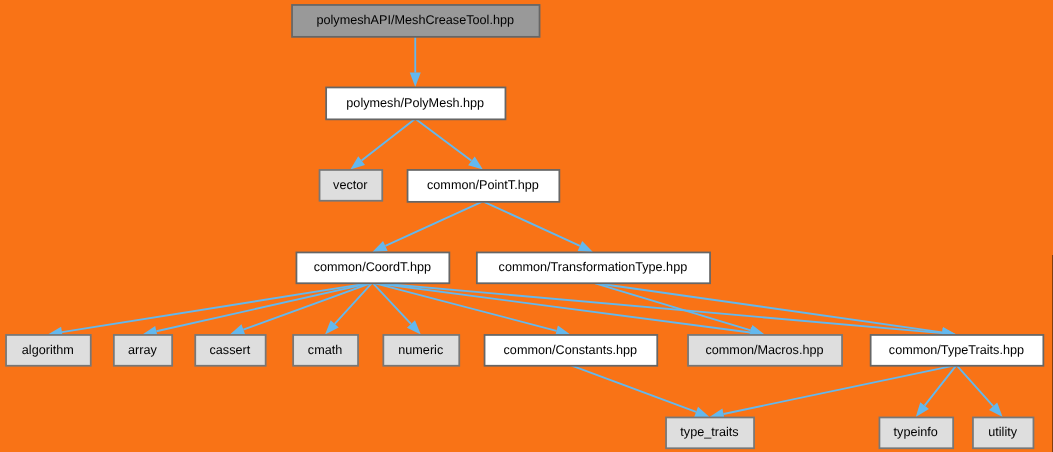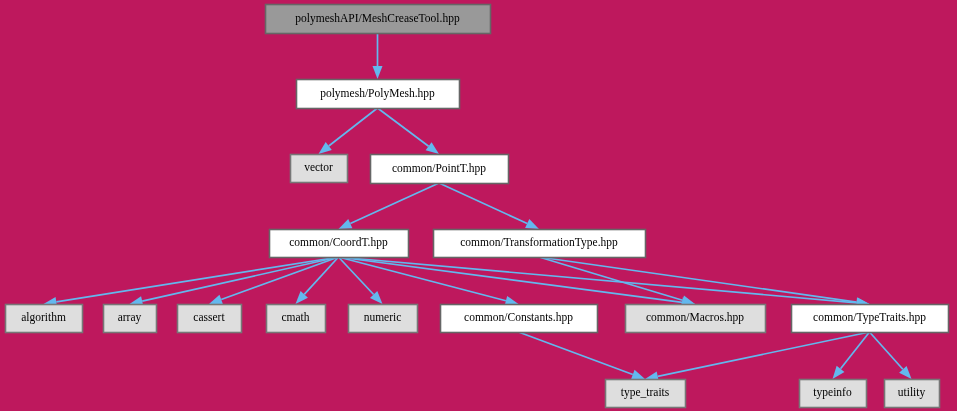--- a/index.html
+++ b/index.html
@@ -1,18 +1,18 @@
 <!DOCTYPE html>
 <html><head>
 <meta charset="utf-8">
 <style>
   html,body{margin:0;padding:0;background:#000;}
   body{width:957px;height:411px;overflow:hidden;
        font-family:"Liberation Sans","DejaVu Sans",sans-serif;}
-  #graph{position:relative;width:957px;height:411px;background:#be185d;font-family:Liberation Serif, serif;}
+  #graph{position:relative;width:957px;height:411px;background:#f97316;}
   #graph svg{position:absolute;left:0;top:0;}
   .node-label{font-size:11.5px;fill:#000;dominant-baseline:middle;text-anchor:middle;}
   .nbox{stroke-width:1.6px;}
   .nbox-sys{fill:#dedede;stroke:#777777;}
   .nbox-hdr{fill:#ffffff;stroke:#666666;}
   .nbox-root{fill:#999999;stroke:#666666;}
   .edge{stroke:#63b8ee;stroke-width:1.7px;fill:none;}
   .arrowfill{fill:#63b8ee;}
 </style>
 </head>

